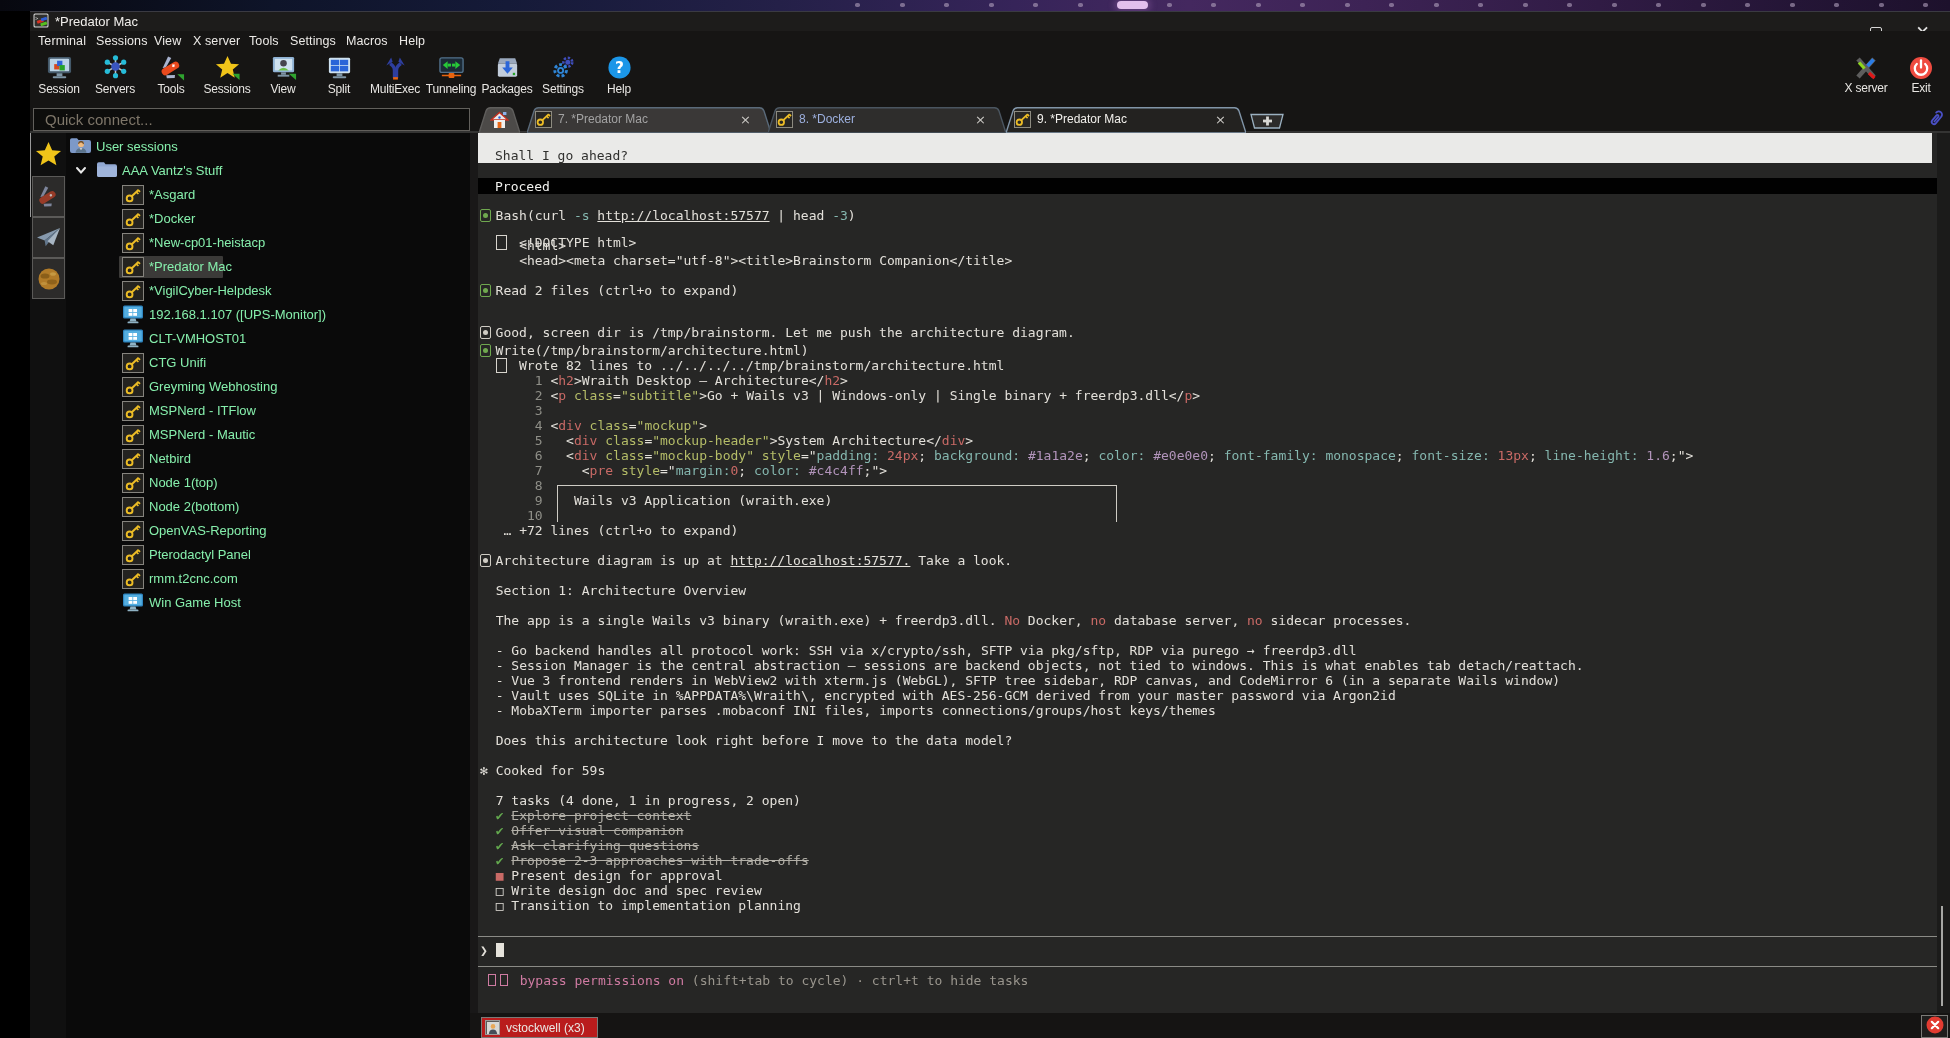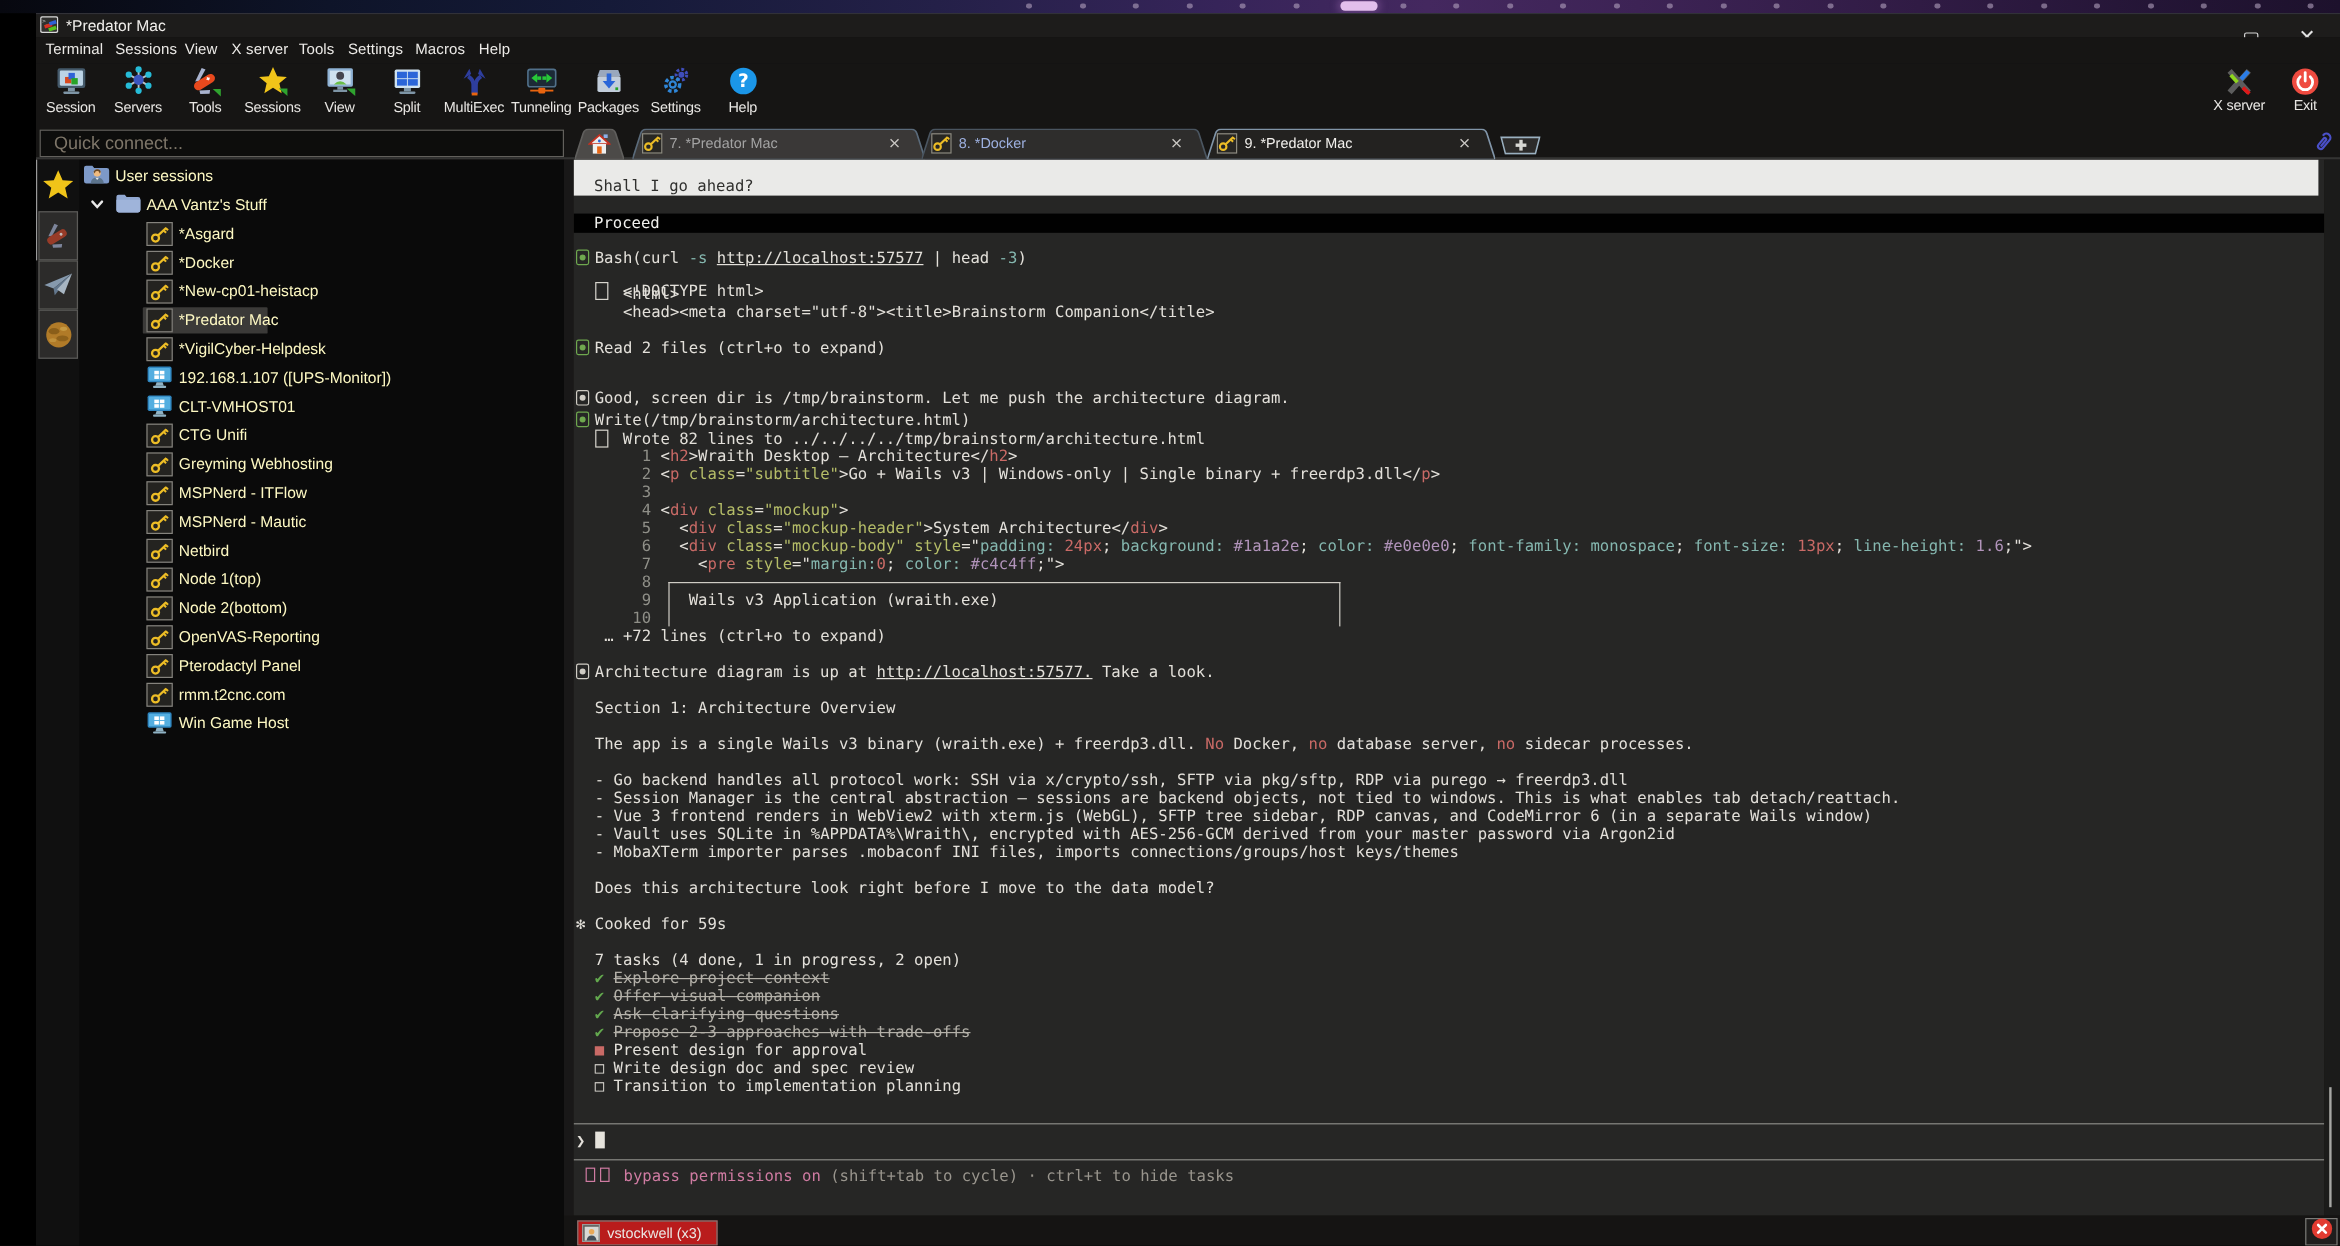--- a/index.html
+++ b/index.html
@@ -49,21 +49,21 @@
 
   
   .side-rail { position:absolute; left:0; top:121px; width:36px; height:906px; background:#101010; }
   .rail-activeline { position:absolute; left:0; top:0; width:1px; height:84px; background:#9a9a9a; }
   .rail-star { position:absolute; left:5px; top:8px; }
   .rail-box { position:absolute; left:2px; width:33px; height:41px; background:#2c2b2a; border:1px solid #5b5a58; display:flex; align-items:center; justify-content:center; }
 
   .tree { position:absolute; left:36px; top:121px; width:404px; height:906px; background:#0a0a0a; }
   .tree-row { position:absolute; left:0; width:404px; height:24px; }
   .tree-row .ticon { position:absolute; top:2px; }
-  .tree-row .tlabel { position:absolute; top:4px; font-size:13px; color:#fef9c3; white-space:nowrap; }
+  .tree-row .tlabel { position:absolute; top:4px; font-size:13px; color:#86efac; white-space:nowrap; }
   .tree-sel { position:absolute; background:#3b3a38; border-radius:1px; }
   .sess-icon { position:absolute; width:22px; height:20px; border:1px solid #85837d; background:#242320; display:flex; align-items:center; justify-content:center; }
   .sess-icon.noborder { border:none; background:transparent; }
 
   .splitter { position:absolute; left:440px; top:121px; width:8px; height:906px; background:#191818; }
 
   
   .terminal { position:absolute; left:448px; top:121px; width:1459px; height:880px; background:#262625; overflow:hidden; }
   .t-whiteband { position:absolute; left:0; top:0; width:1454px; height:30px; background:#eaeae8; }
   .t-whiteband .wtext { position:absolute; left:17px; top:15px; font:13px/15px "DejaVu Sans Mono",monospace; color:#30302e; white-space:pre; }

